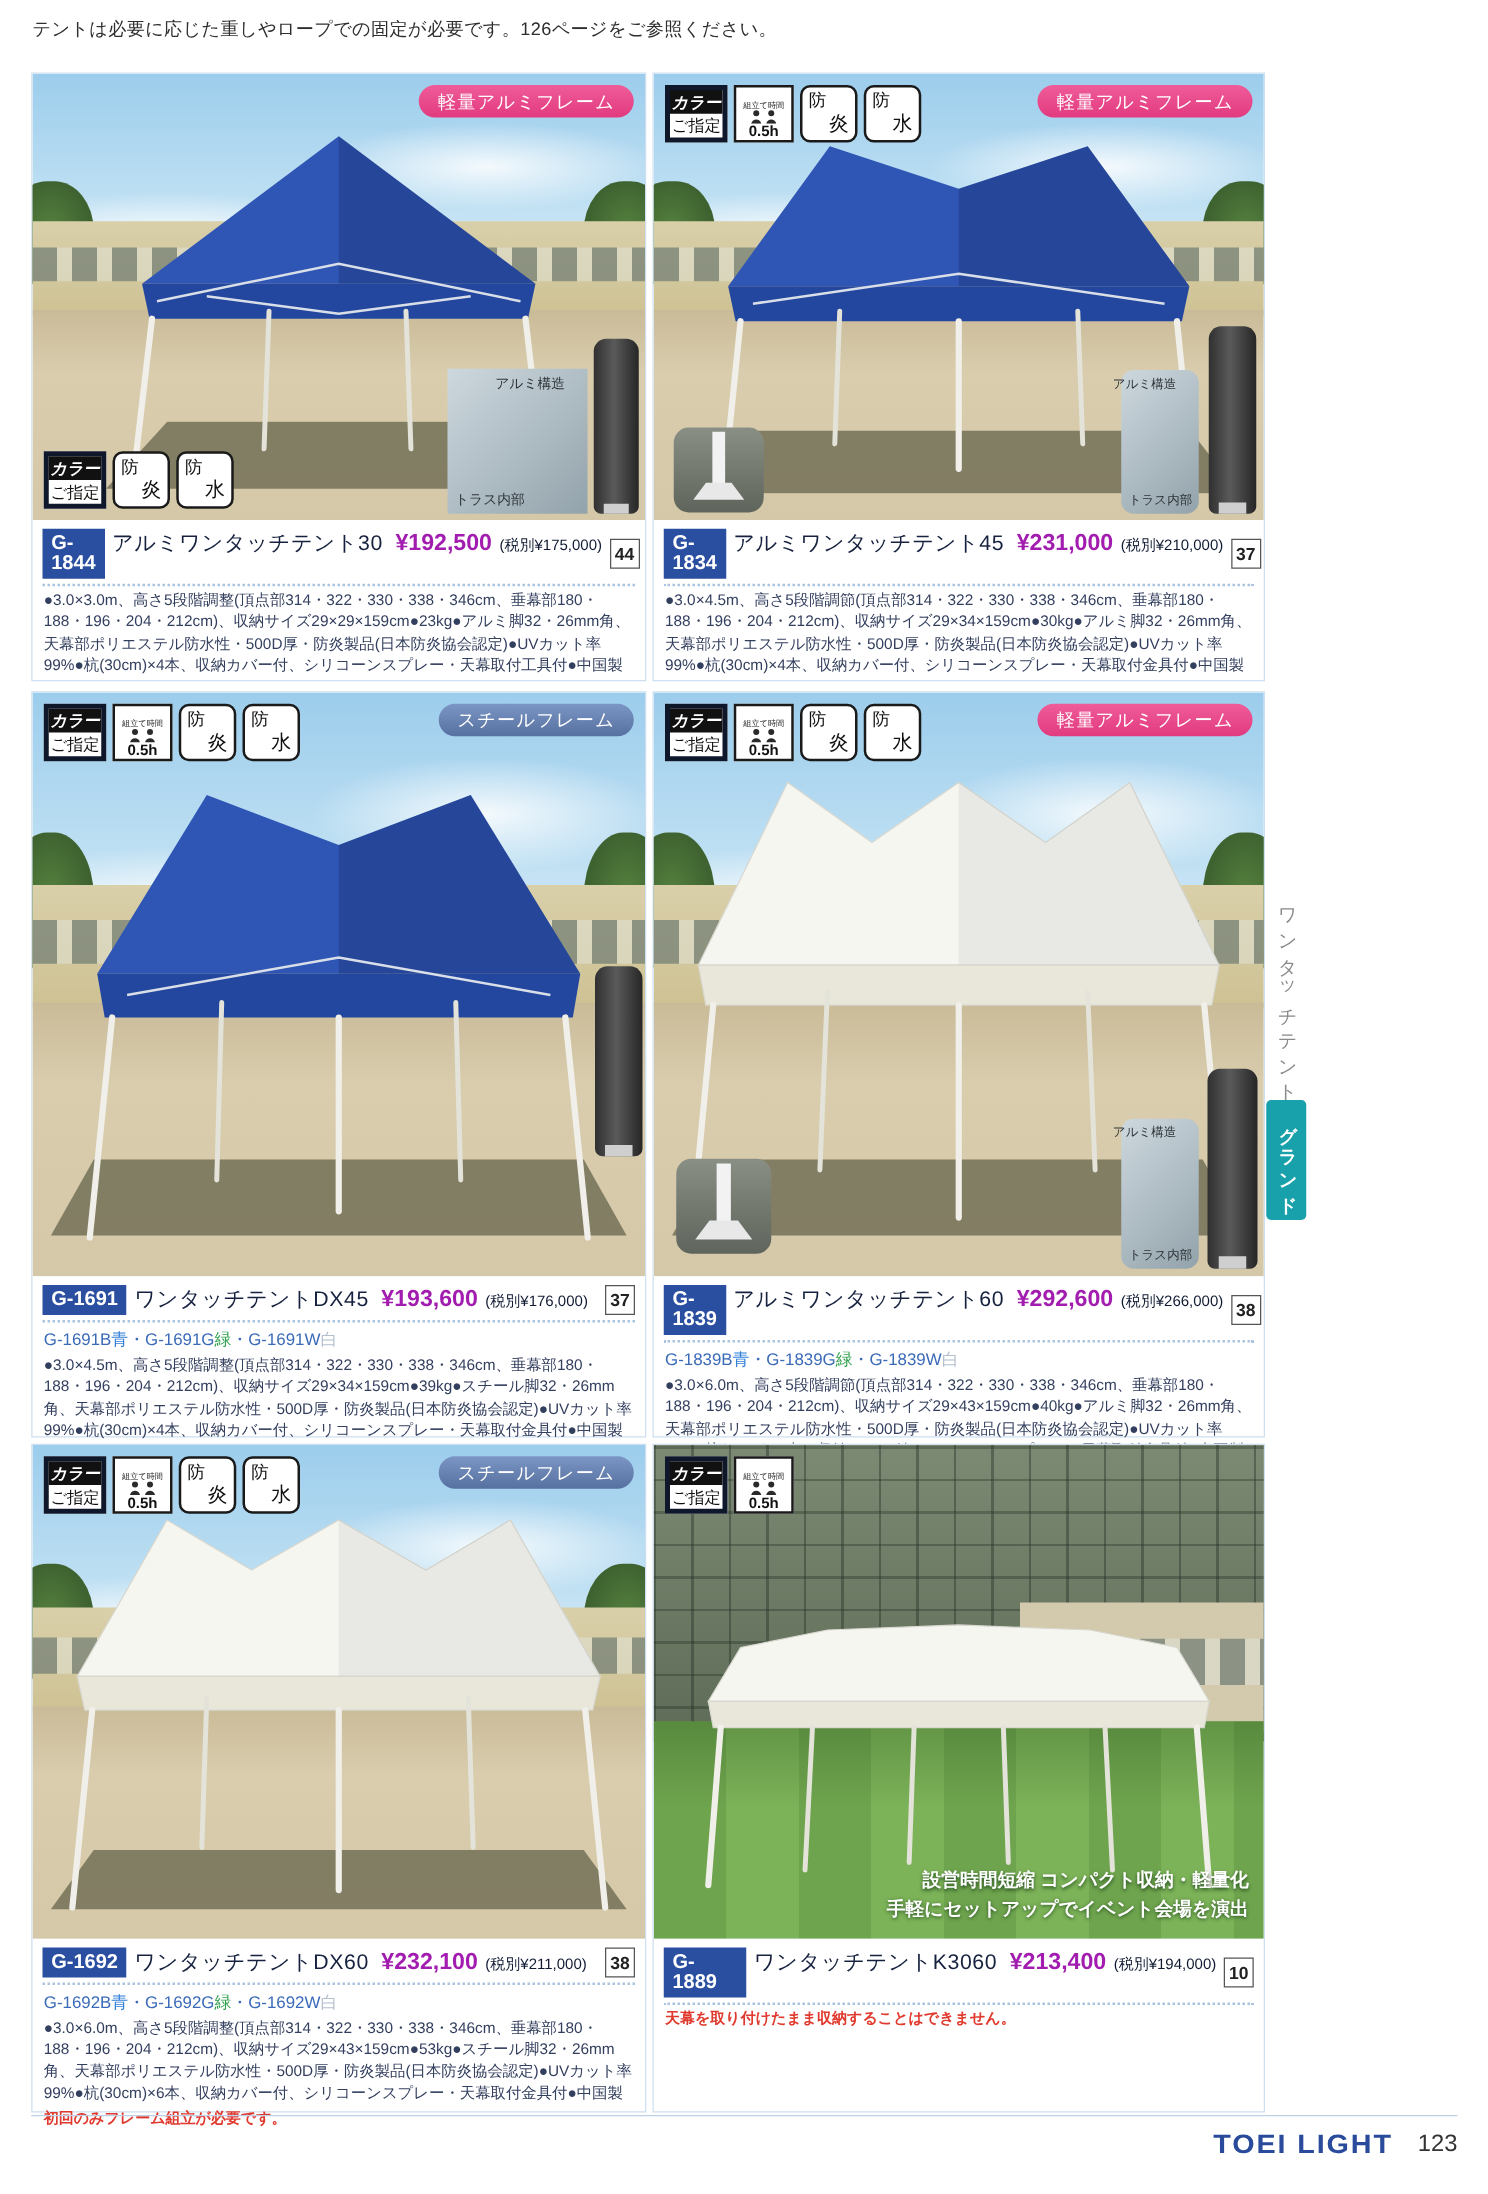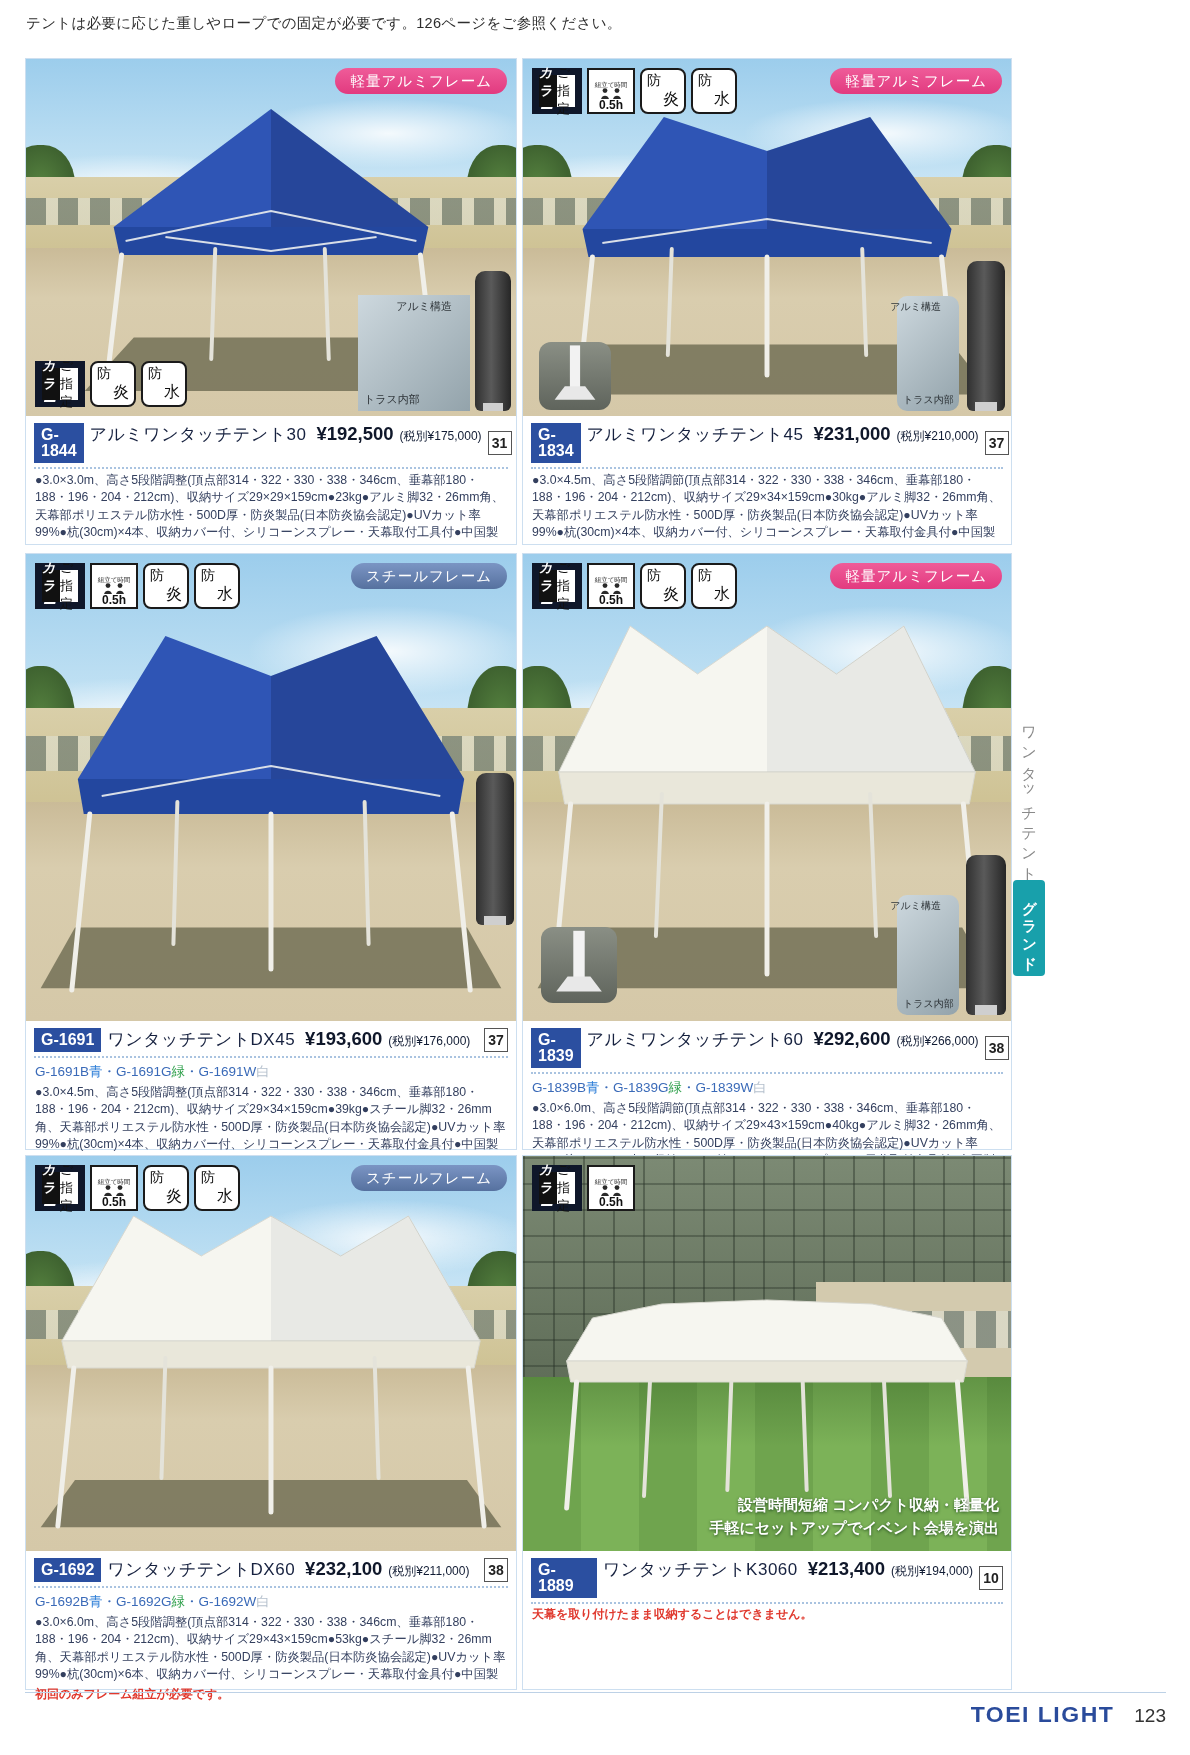--- a/index.html
+++ b/index.html
@@ -54,38 +54,38 @@
 .inset-label.bot{left:6px;bottom:4px}
 .leg-inset{position:absolute;border-radius:12px;background:linear-gradient(180deg,#8a8f85,#5f645c);overflow:hidden}
 
 .pill{position:absolute;top:9px;right:9px;height:26px;border-radius:13px;color:#fff;font-size:14.5px;display:flex;align-items:center;padding:0 15px;letter-spacing:1px;white-space:nowrap}
 .pill.pink{background:linear-gradient(180deg,#ef5c99,#e23a7f)}
 .pill.steel{background:linear-gradient(180deg,#7b95c4,#56719f)}
 
 .badges{position:absolute;display:flex;gap:5px;align-items:flex-start}
 .badges.top{left:9px;top:9px}
 .badges.bottom{left:9px;bottom:9px}
-.b-color{width:50px;height:46px;border:7px solid #0f172a;background:#fff;display:flex;flex-direction:row}
+.b-color{width:50px;height:46px;border:4px solid #0f172a;background:#fff;display:flex;flex-direction:column}
 .bc-top{background:#111;color:#fff;font-weight:bold;font-size:13px;font-style:italic;flex:1;display:flex;align-items:center;justify-content:center}
 .bc-bot{font-size:13px;color:#111;flex:1;display:flex;align-items:center;justify-content:center}
 .b-time{width:48px;height:46px;border:2px solid #1a1a1a;background:#fff;display:flex;flex-direction:column;align-items:center;justify-content:flex-end;padding:2px 0 1px}
 .bt-label{font-size:6.5px;color:#222;line-height:1}
 .bt-icons{line-height:0}
 .bt-icons svg{fill:#2a2a2a}
 .bt-value{font-size:12px;font-weight:bold;color:#111;line-height:1}
 .b-sq{width:46px;height:46px;border:2px solid #1a1a1a;border-radius:8px;background:#fff;position:relative}
 .sq-a{position:absolute;left:5px;top:2px;font-size:14px;color:#111}
 .sq-b{position:absolute;right:5px;bottom:2px;font-size:16px;color:#111}
 
 .overlay{position:absolute;right:12px;bottom:12px;text-align:right;color:#fff;font-weight:bold;font-size:15px;line-height:1.55;text-shadow:0 1px 3px rgba(20,60,20,.85)}
 
 .hdr{display:flex;align-items:baseline;margin:7px 8px 0;padding-bottom:4px;border-bottom:2px dotted #a9c3e0;gap:6px}
 .code{background:#2b4fa0;color:#fff;font-weight:bold;font-size:16px;padding:4px 7px;line-height:1;align-self:center}
 .pname{font-size:17px;color:#16213f;letter-spacing:.5px;white-space:nowrap}
-.price{font-size:18.5px;font-weight:bold;color:#0f172a;margin-left:4px;white-space:nowrap}
+.price{font-size:18.5px;font-weight:bold;color:#a21caf;margin-left:4px;white-space:nowrap}
 .tax{font-size:12px;color:#101b33;white-space:nowrap}
 .ref{margin-left:auto;border:1.5px solid #555;min-width:24px;height:24px;display:flex;align-items:center;justify-content:center;font-size:14px;font-weight:bold;color:#222;align-self:center;padding:0 2px}
 .variants{margin:5px 9px 0;font-size:13.5px;color:#3a6ab8}
 .vk.k-blue{color:#2f7fd8}.vk.k-green{color:#2fa04c}.vk.k-white{color:#b5c0cd}
 .desc{margin:3px 9px 0;font-size:12.3px;line-height:1.42;color:#333f5e}
 .pnote{margin:2px 9px 0;font-size:12px;font-weight:bold;color:#e0392e}
 
 .side-cat{position:absolute;left:1019px;top:716px;writing-mode:vertical-rl;font-size:15px;color:#8a8a8a;letter-spacing:3px}
 .side-tab{position:absolute;left:1013px;top:880px;width:32px;height:96px;background:#18a0ab;border-radius:4px;color:#fff;writing-mode:vertical-rl;display:flex;align-items:center;justify-content:center;font-size:14.5px;font-weight:bold;letter-spacing:2px}
 .footer-rule{position:absolute;left:25px;top:1692px;width:1141px;height:1px;background:#bdd1e6}
@@ -143,21 +143,21 @@
           <span class="sq-a">防</span>
           <span class="sq-b">水</span>
         </div>
     </div>
   </div>
   <div class="hdr">
     <span class="code">G-1844</span>
     <span class="pname">アルミワンタッチテント30</span>
     <span class="price">¥192,500</span>
     <span class="tax">(税別¥175,000)</span>
-    <span class="ref">31</span>
+    <span class="ref">44</span>
   </div>
   <p class="desc">●3.0×3.0m、高さ5段階調整(頂点部314・322・330・338・346cm、垂幕部180・188・196・204・212cm)、収納サイズ29×29×159cm●23kg●アルミ脚32・26mm角、天幕部ポリエステル防水性・500D厚・防炎製品(日本防炎協会認定)●UVカット率99%●杭(30cm)×4本、収納カバー付、シリコーンスプレー・天幕取付工具付●中国製</p>
 </section>
 
 <section class="panel" id="p1">
   <div class="photo school" style="height:357px">
     <div class="sky"></div>
     <div class="tree tl"></div>
     <div class="tree tr"></div>
     <div class="building">

